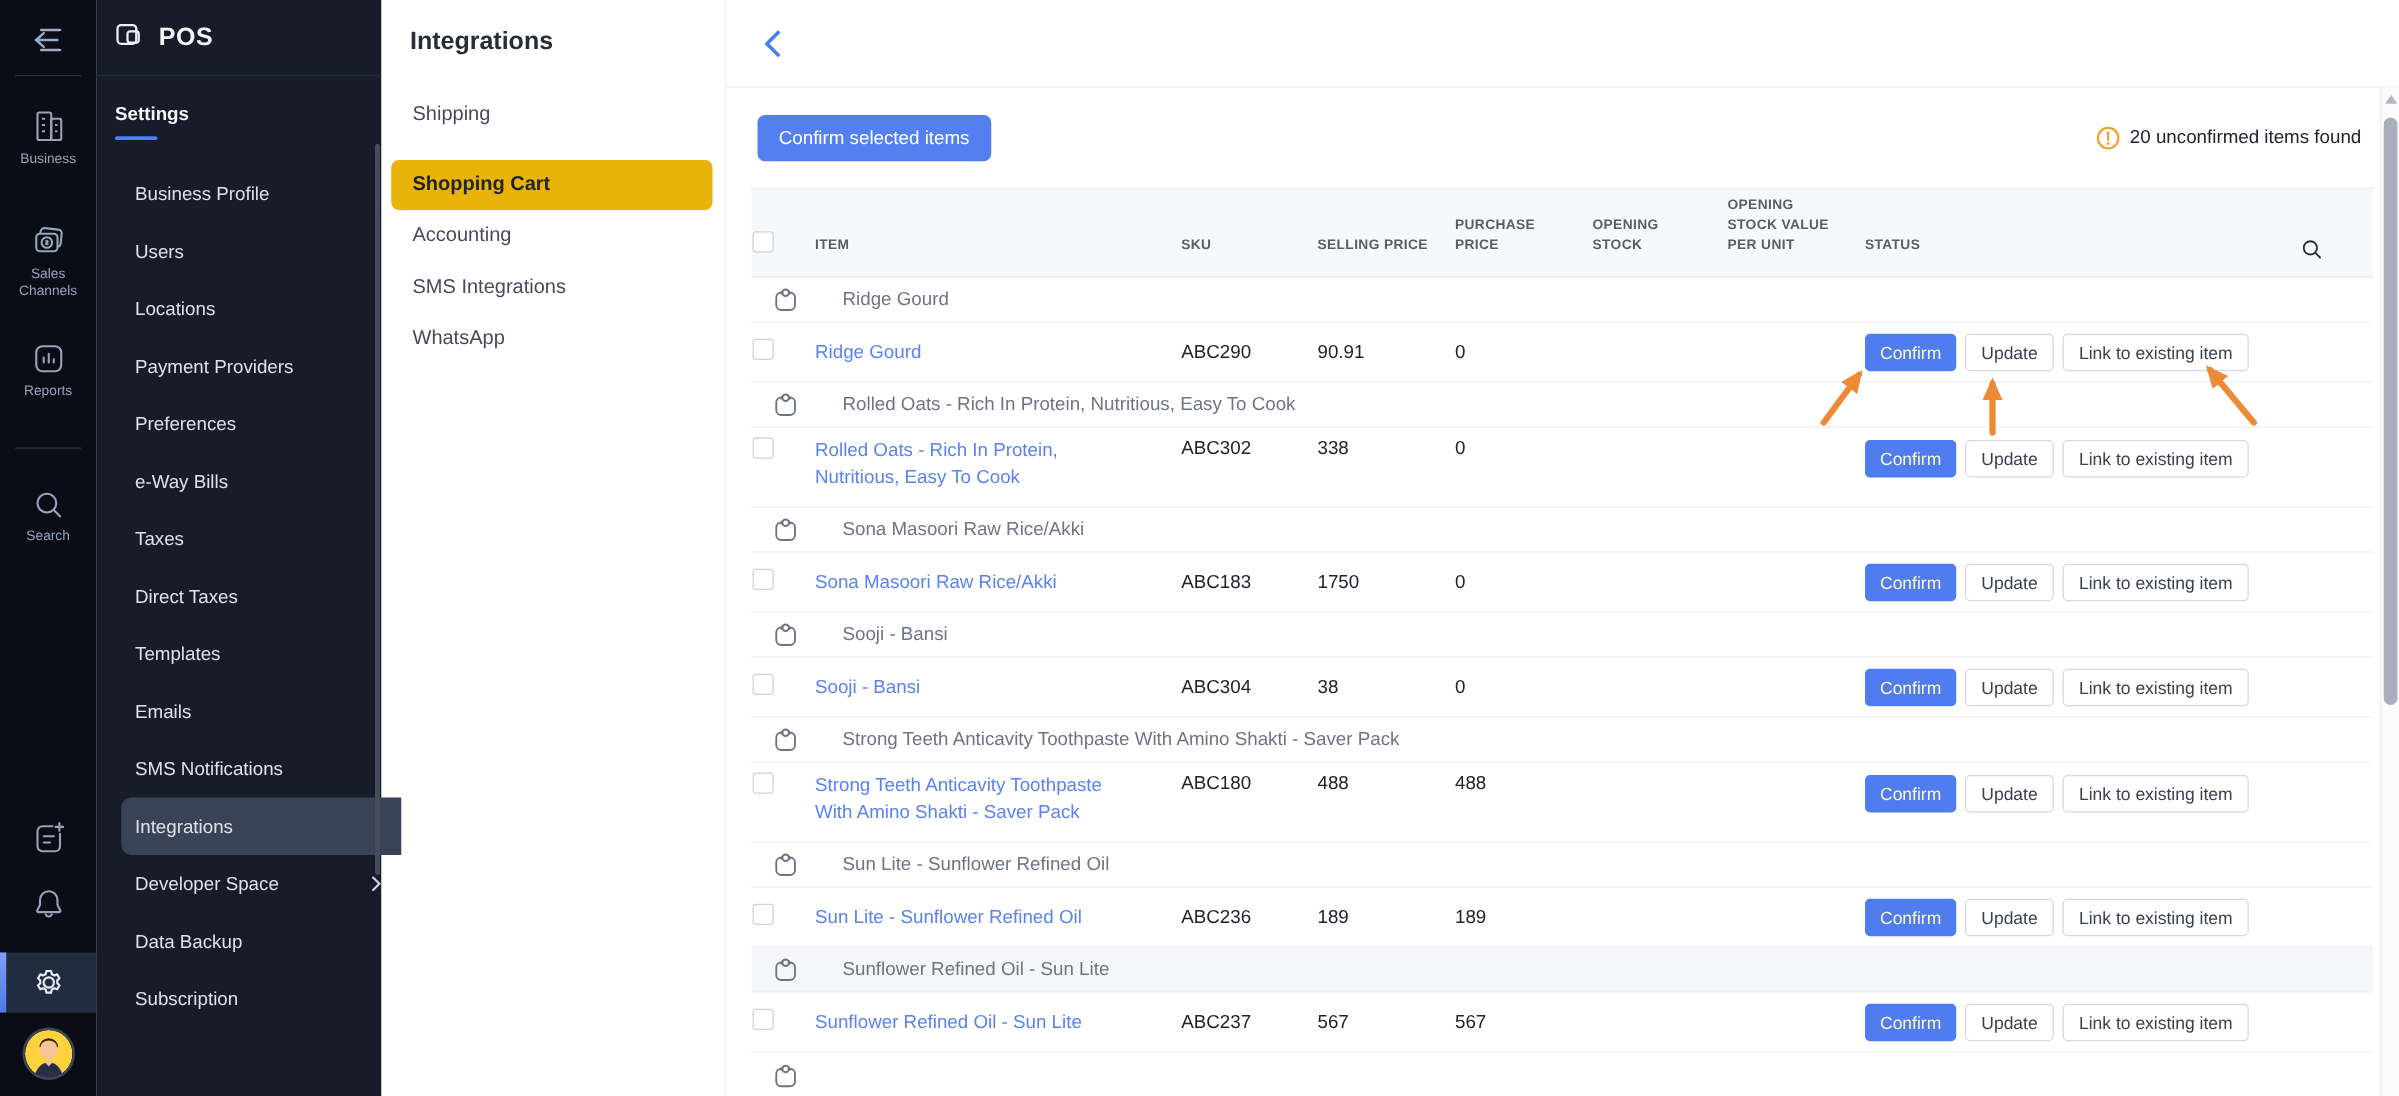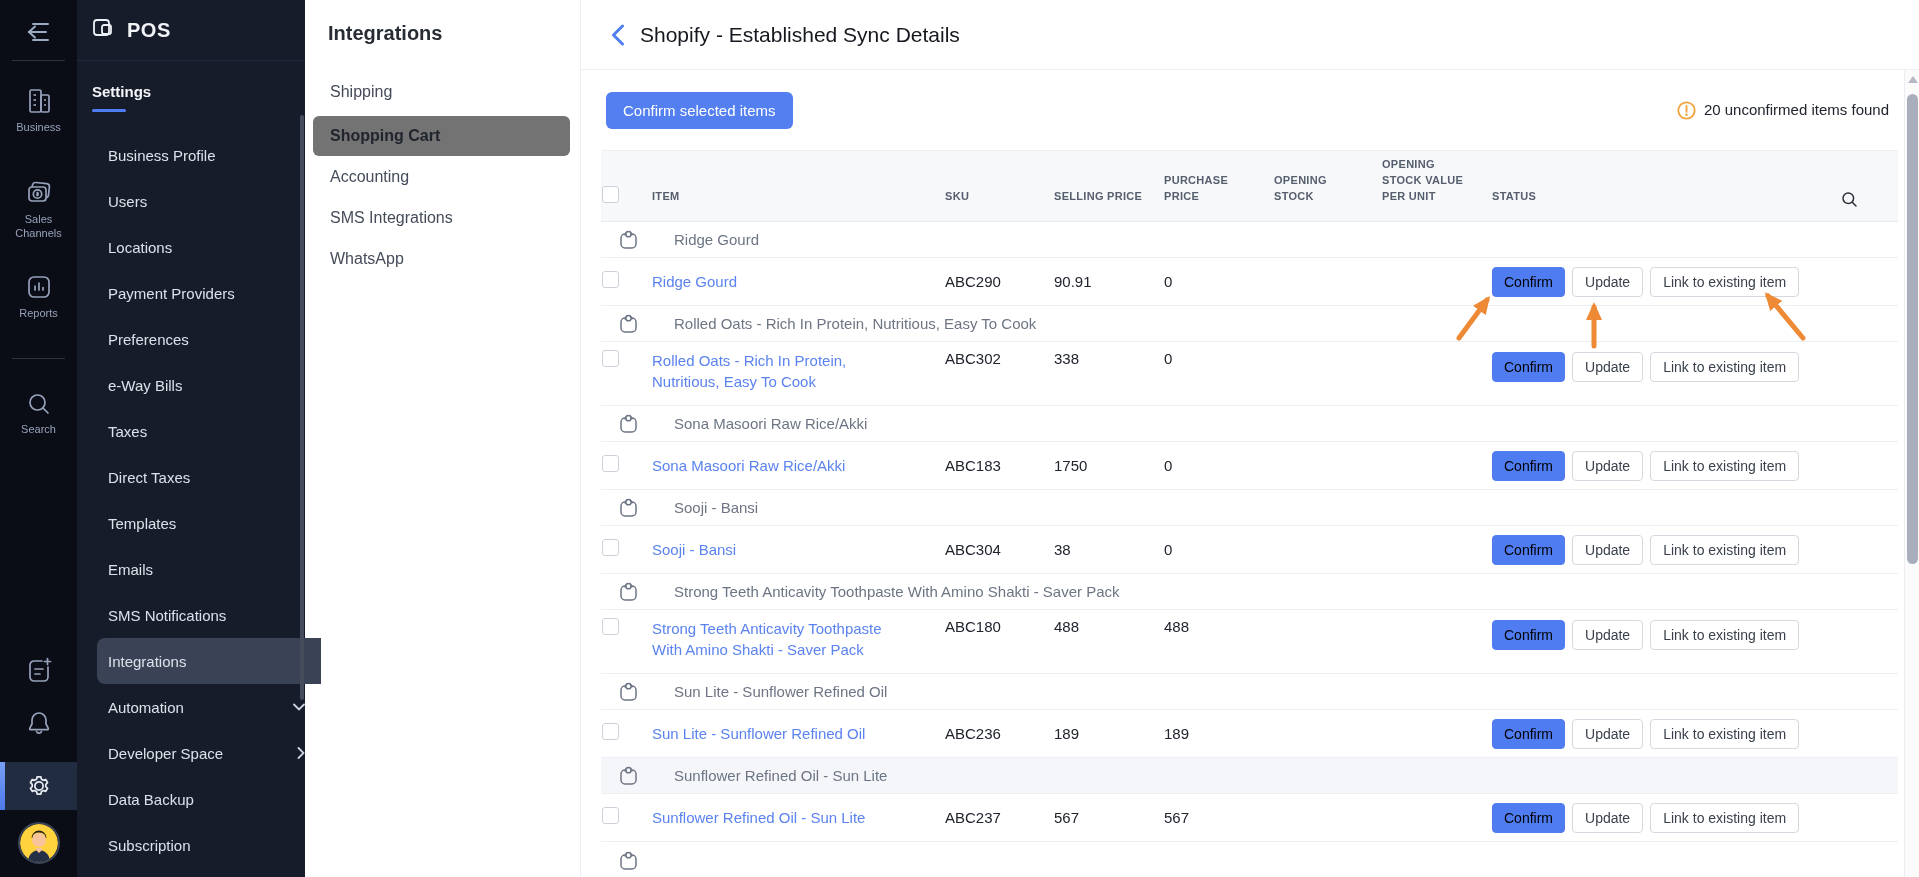--- a/index.html
+++ b/index.html
@@ -28,21 +28,21 @@
   .sp-item { height:46px; display:flex; align-items:center; padding-left:15px; color:#dde1ea; font-size:15px; font-weight:500; cursor:pointer; }
   .sp-item.active { background:#3a4356; border-radius:8px 0 0 8px; margin-left:4px; padding-left:11px; }
   .sp-item .chev { margin-left:auto; margin-right:16px; display:flex; }
   .sp-scrollbar { position:absolute; right:1px; top:115px; width:4px; height:585px; background:#454c5c; border-radius:2px; }
 
   
   .integrations-panel { position:absolute; left:305px; top:0; width:275px; height:877px; background:#fff; z-index:3; }
   .ip-title { padding:22px 0 0 23px; font-size:20px; font-weight:600; color:#272c35; }
   .ip-list { position:absolute; top:72px; left:0; width:275px; }
   .ip-item { height:40px; margin-bottom:1px; display:flex; align-items:center; padding-left:25px; font-size:16px; color:#444b59; cursor:pointer; }
-  .ip-item.active { background:#737373; border-radius:6px; margin:4px 10px 1px 8px; padding-left:17px; font-weight:bold; color:#20242d; }
+  .ip-item.active { background:#eab308; border-radius:6px; margin:16px 10px 1px 8px; padding-left:17px; font-weight:bold; color:#20242d; }
 
   
   .main { position:absolute; left:580px; top:0; width:1339px; height:877px; background:#fff; border-left:1px solid #eceef2; }
   .main-header { height:70px; display:flex; align-items:center; padding-left:30px; gap:15px; border-bottom:1px solid #eef0f3; }
   .back-btn { display:flex; align-items:center; cursor:pointer; }
   .page-title { font-size:21px; color:#15181e; font-weight:500; }
   .toolbar { height:80px; display:flex; align-items:center; justify-content:space-between; padding:0 30px 0 25px; }
   .btn-primary-lg { background:#537ff0; color:#fff; border:none; border-radius:6px; height:37px; padding:0 17px; font-size:15px; font-family:inherit; cursor:pointer; }
   .warning { display:flex; gap:8px; font-size:15px; color:#20242d; }
 
@@ -56,21 +56,21 @@
   .grow.hl { background:#f4f6f9; }
   .gname { margin-left:36px; font-size:15px; color:#6d7584; white-space:nowrap; }
   .row { height:48px; display:grid; grid-template-columns:51px 293px 109px 110px 110px 108px 110px 1fr;
          align-items:center; border-bottom:1px solid #edeff3; }
   .row.tall { height:64px; align-items:start; padding-top:8px; }
   .cb { appearance:none; -webkit-appearance:none; width:17px; height:17px; border:1.5px solid #cdd2da; border-radius:3px; background:#fff; cursor:pointer; margin-left:1px; }
   .ilink { font-size:15px; color:#5b83f0; text-decoration:none; cursor:pointer; max-width:252px; display:inline-block; line-height:1.4; }
   .c-sku, .c-num { font-size:15px; color:#20242d; }
   .c-status { display:flex; gap:7px; align-items:center; }
   .row.tall .c-status { margin-top:2px; }
-  .btn-confirm { background:#4f7cf0; color:#000000; border:1px solid #4f7cf0; border-radius:4px; height:30px; padding:0 11px; font-size:14px; font-family:inherit; cursor:pointer; }
+  .btn-confirm { background:#4f7cf0; color:#fef9c3; border:1px solid #4f7cf0; border-radius:4px; height:30px; padding:0 11px; font-size:14px; font-family:inherit; cursor:pointer; }
   .btn-outline { background:#fff; color:#3a414d; border:1px solid #d5d8de; border-radius:4px; height:30px; padding:0 12px; font-size:14px; font-family:inherit; cursor:pointer; white-space:nowrap; }
 
   .arrows-overlay { position:absolute; left:870px; top:280px; pointer-events:none; z-index:6; }
 
   
   .vscroll { position:absolute; right:0; top:70px; width:15px; height:807px; background:#fbfbfc; border-left:1px solid #ededf1; z-index:7; }
   .vscroll .up { position:absolute; top:6px; left:3px; width:0; height:0; border-left:5px solid transparent; border-right:5px solid transparent; border-bottom:7px solid #b4b8c3; }
   .vscroll .thumb { position:absolute; top:24px; left:2px; width:11px; height:470px; background:#a9aebc; border-radius:6px; }
 
   svg { display:block; }
@@ -222,28 +222,20 @@
     <div class="sp-item">
         <span>Emails</span>
       </div>
     <div class="sp-item">
         <span>SMS Notifications</span>
       </div>
     <div class="sp-item active">
         <span>Integrations</span>
       </div>
     <div class="sp-item">
-      <span>Automation</span>
-      <span class="chev">
-        <svg width="12" height="8" viewBox="0 0 12 8" fill="none" stroke="#cdd4e1" stroke-width="1.8" stroke-linecap="round">
-            <polyline points="1,1.5 6,6.5 11,1.5"></polyline>
-          </svg>
-      </span>
-    </div>
-    <div class="sp-item">
       <span>Developer Space</span>
       <span class="chev">
         <svg width="8" height="12" viewBox="0 0 8 12" fill="none" stroke="#cdd4e1" stroke-width="1.8" stroke-linecap="round">
             <polyline points="1.5,1 6.5,6 1.5,11"></polyline>
           </svg>
       </span>
     </div>
     <div class="sp-item">
         <span>Data Backup</span>
       </div>
@@ -275,21 +267,20 @@
   </div>
 </div>
 
 <div class="main">
   <div class="main-header">
     <span class="back-btn">
       <svg width="14" height="22" viewBox="0 0 14 22" fill="none" stroke="#4f7df2" stroke-width="3" stroke-linecap="round" stroke-linejoin="round">
           <polyline points="11.5,2 2.5,11 11.5,20"></polyline>
         </svg>
     </span>
-    <span class="page-title">Shopify - Established Sync Details</span>
   </div>
 
   <div class="toolbar">
     <button class="btn-primary-lg">Confirm selected items</button>
     <span class="warning">
       <span>
         <svg width="19" height="19" viewBox="0 0 19 19" fill="none">
           <circle cx="9.5" cy="9.5" r="8.2" stroke="#f2a33c" stroke-width="1.8"></circle>
           <line x1="9.5" y1="5" x2="9.5" y2="10.7" stroke="#f2a33c" stroke-width="1.9" stroke-linecap="round"></line>
           <circle cx="9.5" cy="13.8" r="1.2" fill="#f2a33c"></circle>

